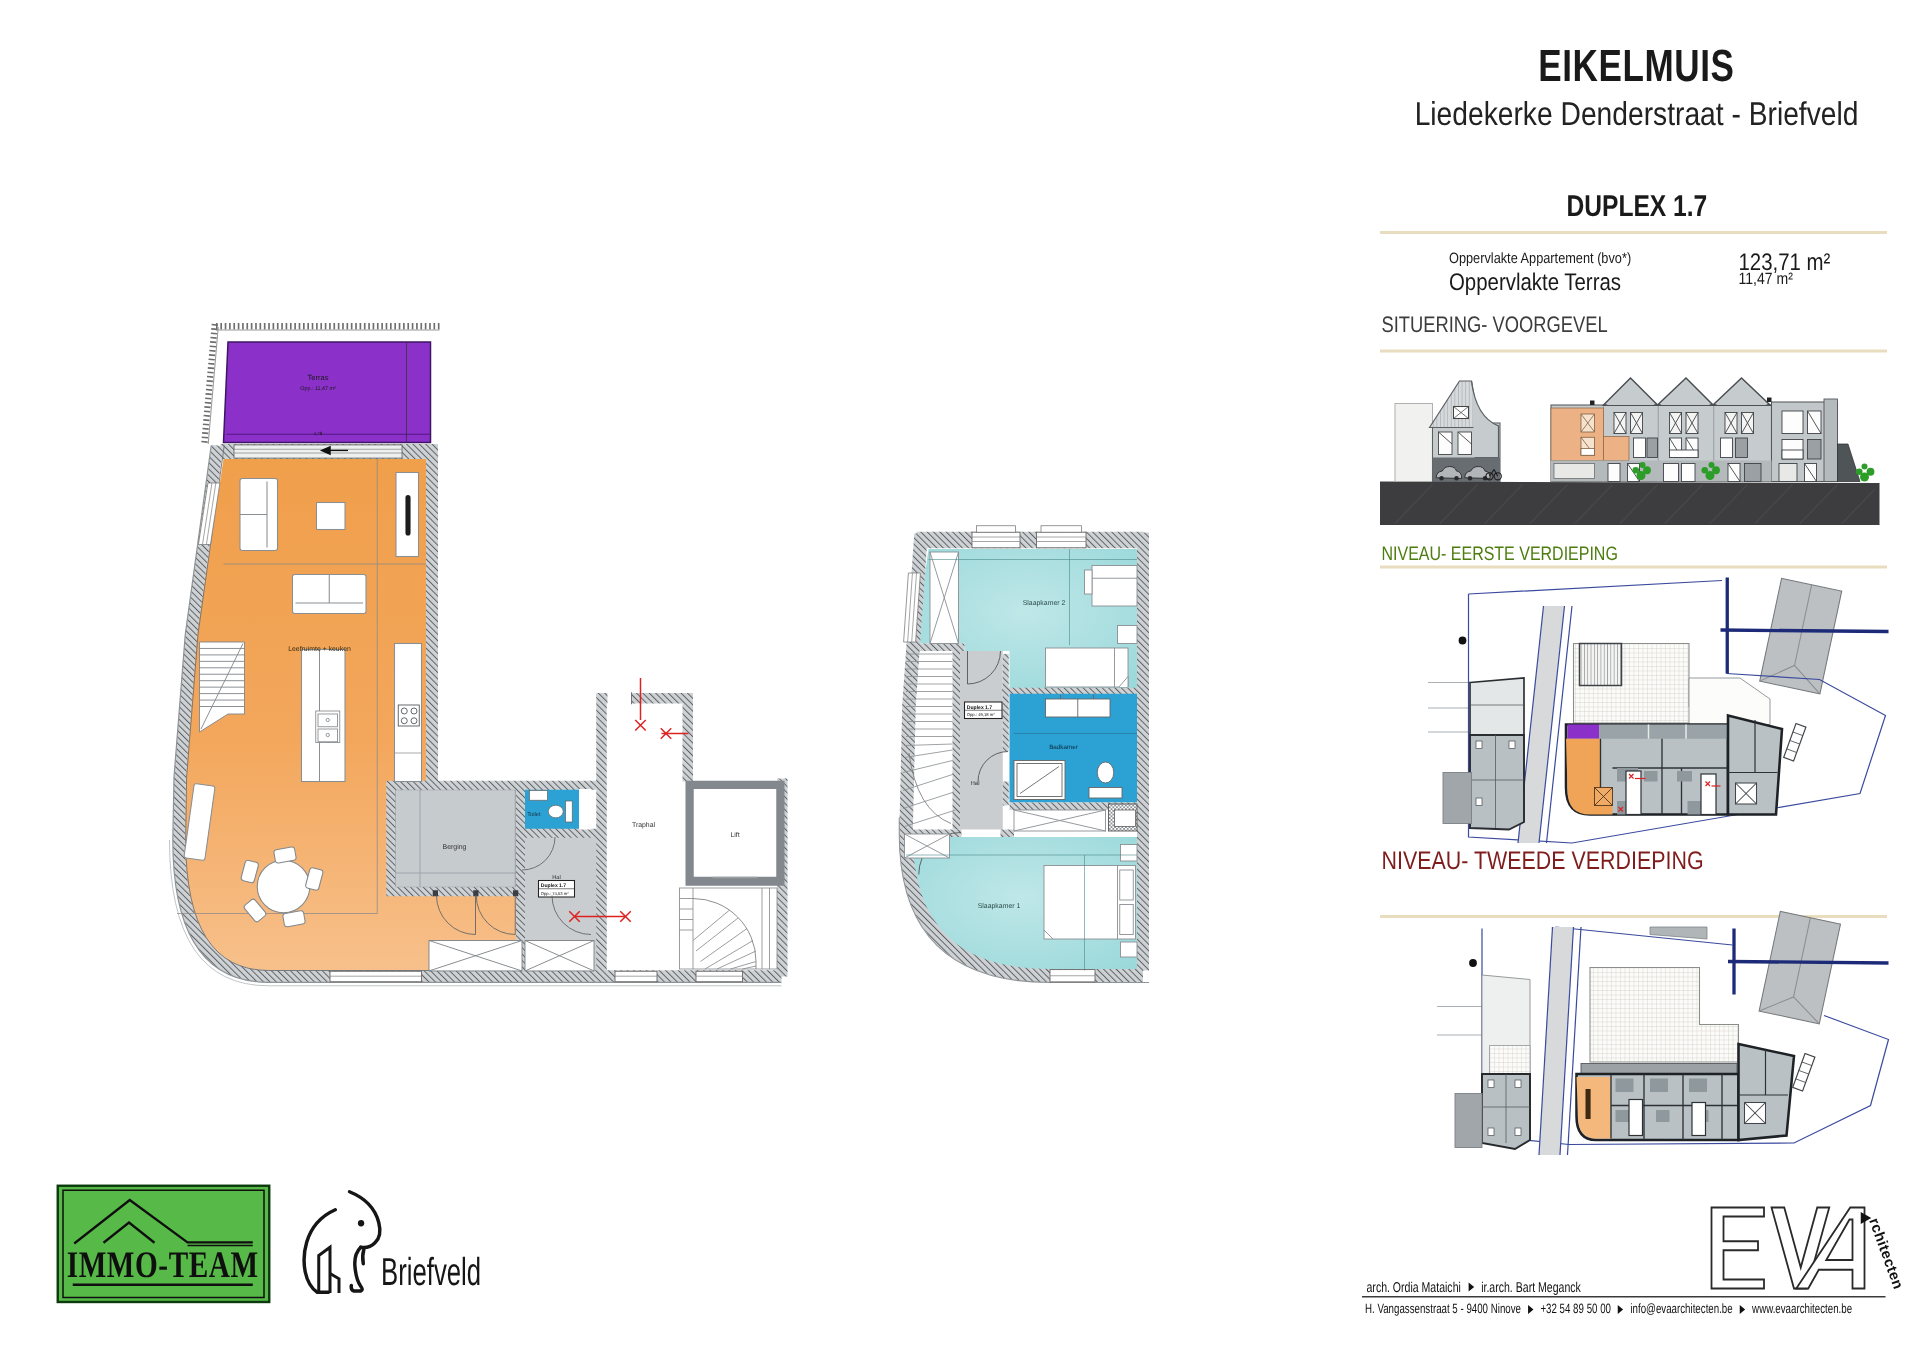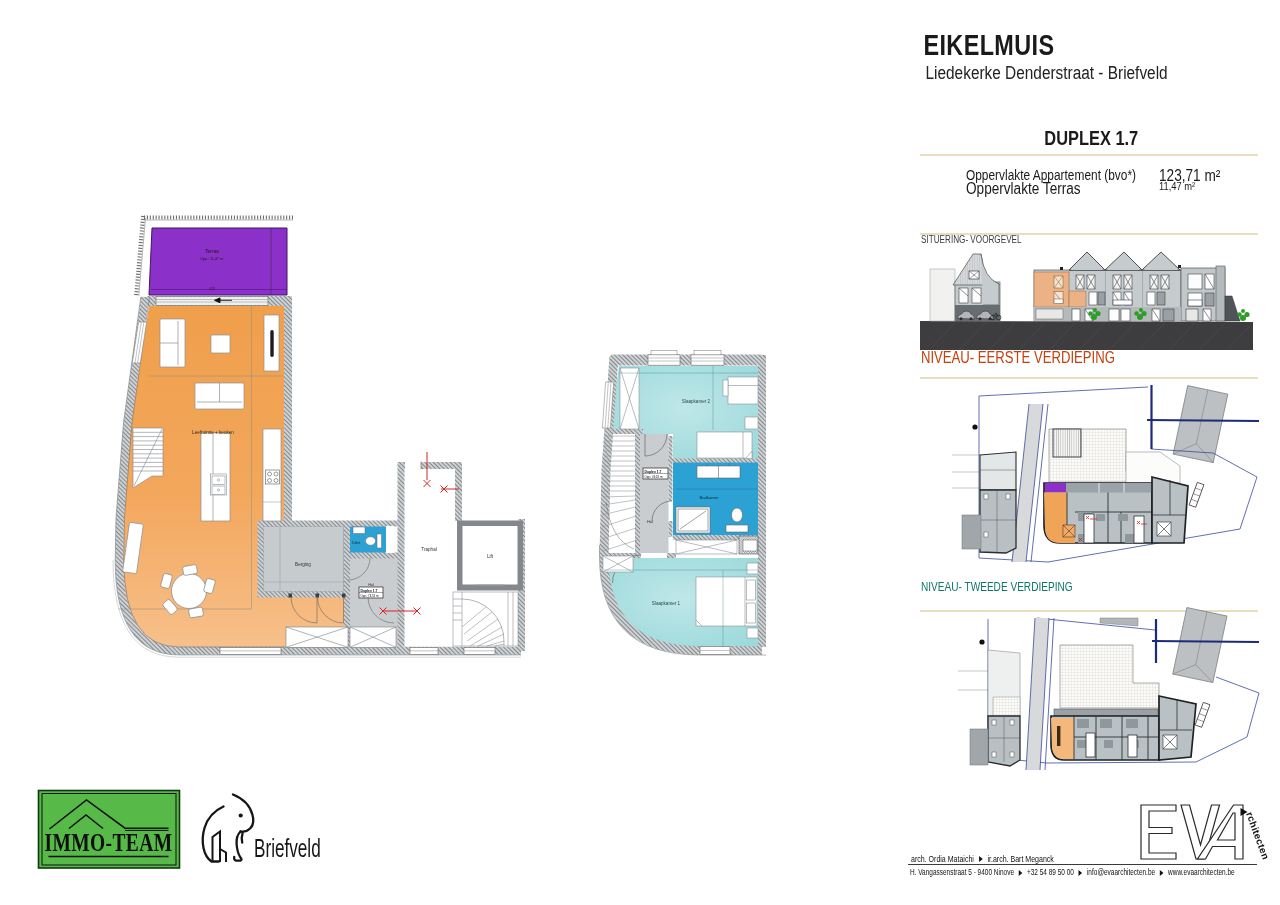--- a/index.html
+++ b/index.html
@@ -5,45 +5,45 @@
   html,body{margin:0;padding:0;background:#fff}
   body{width:1280px;height:905px;position:relative;overflow:hidden;font-family:"Liberation Sans",sans-serif;color:#1a1a1a}
   .abs{position:absolute}
   .sx{transform-origin:0 50%;display:inline-block;white-space:nowrap}
   .hr{position:absolute;height:1.6px;background:#e9ddc0}
   .tri{display:inline-block;width:0;height:0;border-top:3.2px solid transparent;border-bottom:3.2px solid transparent;border-left:5px solid #111;margin:0 4px 0 4px;vertical-align:middle}
 </style>
 </head>
 <body>
 
-<div class="abs" style="left:905px;top:28px;width:372px;font-size:30px;font-weight:bold;letter-spacing:0.5px"><span class="sx" style="transform:scaleX(0.78);transform-origin:50% 50%">EIKELMUIS</span></div>
-
-<div class="abs" style="left:905px;top:63px;width:372px;text-align:left;font-size:18px;color:#222"><span class="sx" style="transform:scaleX(0.855);transform-origin:50% 50%">Liedekerke Denderstraat - Briefveld</span></div>
+<div class="abs" style="left:905px;top:28px;width:372px;text-align:center;font-size:30px;font-weight:bold;letter-spacing:0.5px"><span class="sx" style="transform:scaleX(0.78);transform-origin:50% 50%">EIKELMUIS</span></div>
+
+<div class="abs" style="left:905px;top:63px;width:372px;text-align:center;font-size:22px;color:#222"><span class="sx" style="transform:scaleX(0.855);transform-origin:50% 50%">Liedekerke Denderstraat - Briefveld</span></div>
 
 <div class="abs" style="left:905px;top:127px;width:372px;text-align:center;font-size:20px;font-weight:bold"><span class="sx" style="transform:scaleX(0.82);transform-origin:50% 50%">DUPLEX 1.7</span></div>
 
 <div class="hr" style="left:920px;top:154px;width:338px"></div>
 
-<div class="abs" style="left:966px;top:167px;font-size:14px"><span class="sx" style="transform:scaleX(0.85)">Oppervlakte Appartement (bvo*)</span></div>
+<div class="abs" style="left:966px;top:167px;font-size:10px"><span class="sx" style="transform:scaleX(0.85)">Oppervlakte Appartement (bvo*)</span></div>
 
 <div class="abs" style="left:1159px;top:167px;font-size:16px"><span class="sx" style="transform:scaleX(0.85)">123,71 m²</span></div>
 
 <div class="abs" style="left:966px;top:180px;font-size:16px"><span class="sx" style="transform:scaleX(0.85)">Oppervlakte Terras</span></div>
 
 <div class="abs" style="left:1159px;top:180px;font-size:11px"><span class="sx" style="transform:scaleX(0.85)">11,47 m²</span></div>
 
-<div class="abs" style="left:921px;top:234px;font-size:10px;color:#3c3c3c"><span class="sx" style="transform:scaleX(0.815)">SITUERING- VOORGEVEL</span></div>
+<div class="abs" style="left:921px;top:208px;font-size:15px;color:#3c3c3c"><span class="sx" style="transform:scaleX(0.815)">SITUERING- VOORGEVEL</span></div>
 
 <div class="hr" style="left:920px;top:233px;width:338px"></div>
 
-<div class="abs" style="left:921px;top:349px;font-size:16px;color:#c2410c"><span class="sx" style="transform:scaleX(0.82)">NIVEAU- EERSTE VERDIEPING</span></div>
+<div class="abs" style="left:921px;top:361px;font-size:13px;color:#4d7c0f"><span class="sx" style="transform:scaleX(0.82)">NIVEAU- EERSTE VERDIEPING</span></div>
 
 <div class="hr" style="left:920px;top:377px;width:338px"></div>
 
-<div class="abs" style="left:921px;top:580px;font-size:12px;color:#0f766e"><span class="sx" style="transform:scaleX(0.84)">NIVEAU- TWEEDE VERDIEPING</span></div>
+<div class="abs" style="left:921px;top:564px;font-size:17px;color:#7f1d1d"><span class="sx" style="transform:scaleX(0.84)">NIVEAU- TWEEDE VERDIEPING</span></div>
 
 <div class="hr" style="left:920px;top:610px;width:338px"></div>
 
 <div class="abs" style="left:911px;top:853px;font-size:9.5px;color:#111"><span class="sx" style="transform:scaleX(0.74)">arch. Ordia Mataichi <span class="tri"></span> ir.arch. Bart Meganck</span></div>
 
 <div class="abs" style="left:908px;top:864px;width:349px;height:1.3px;background:#3a3a3a"></div>
 
 <div class="abs" style="left:910px;top:867px;font-size:9px;color:#111"><span class="sx" style="transform:scaleX(0.72)">H. Vangassenstraat 5 - 9400 Ninove <span class="tri"></span> +32 54 89 50 00 <span class="tri"></span> info@evaarchitecten.be <span class="tri"></span> www.evaarchitecten.be</span></div>
 
 <svg class="abs" style="left:0;top:0" width="1280" height="905" viewBox="0 0 1280 905">

